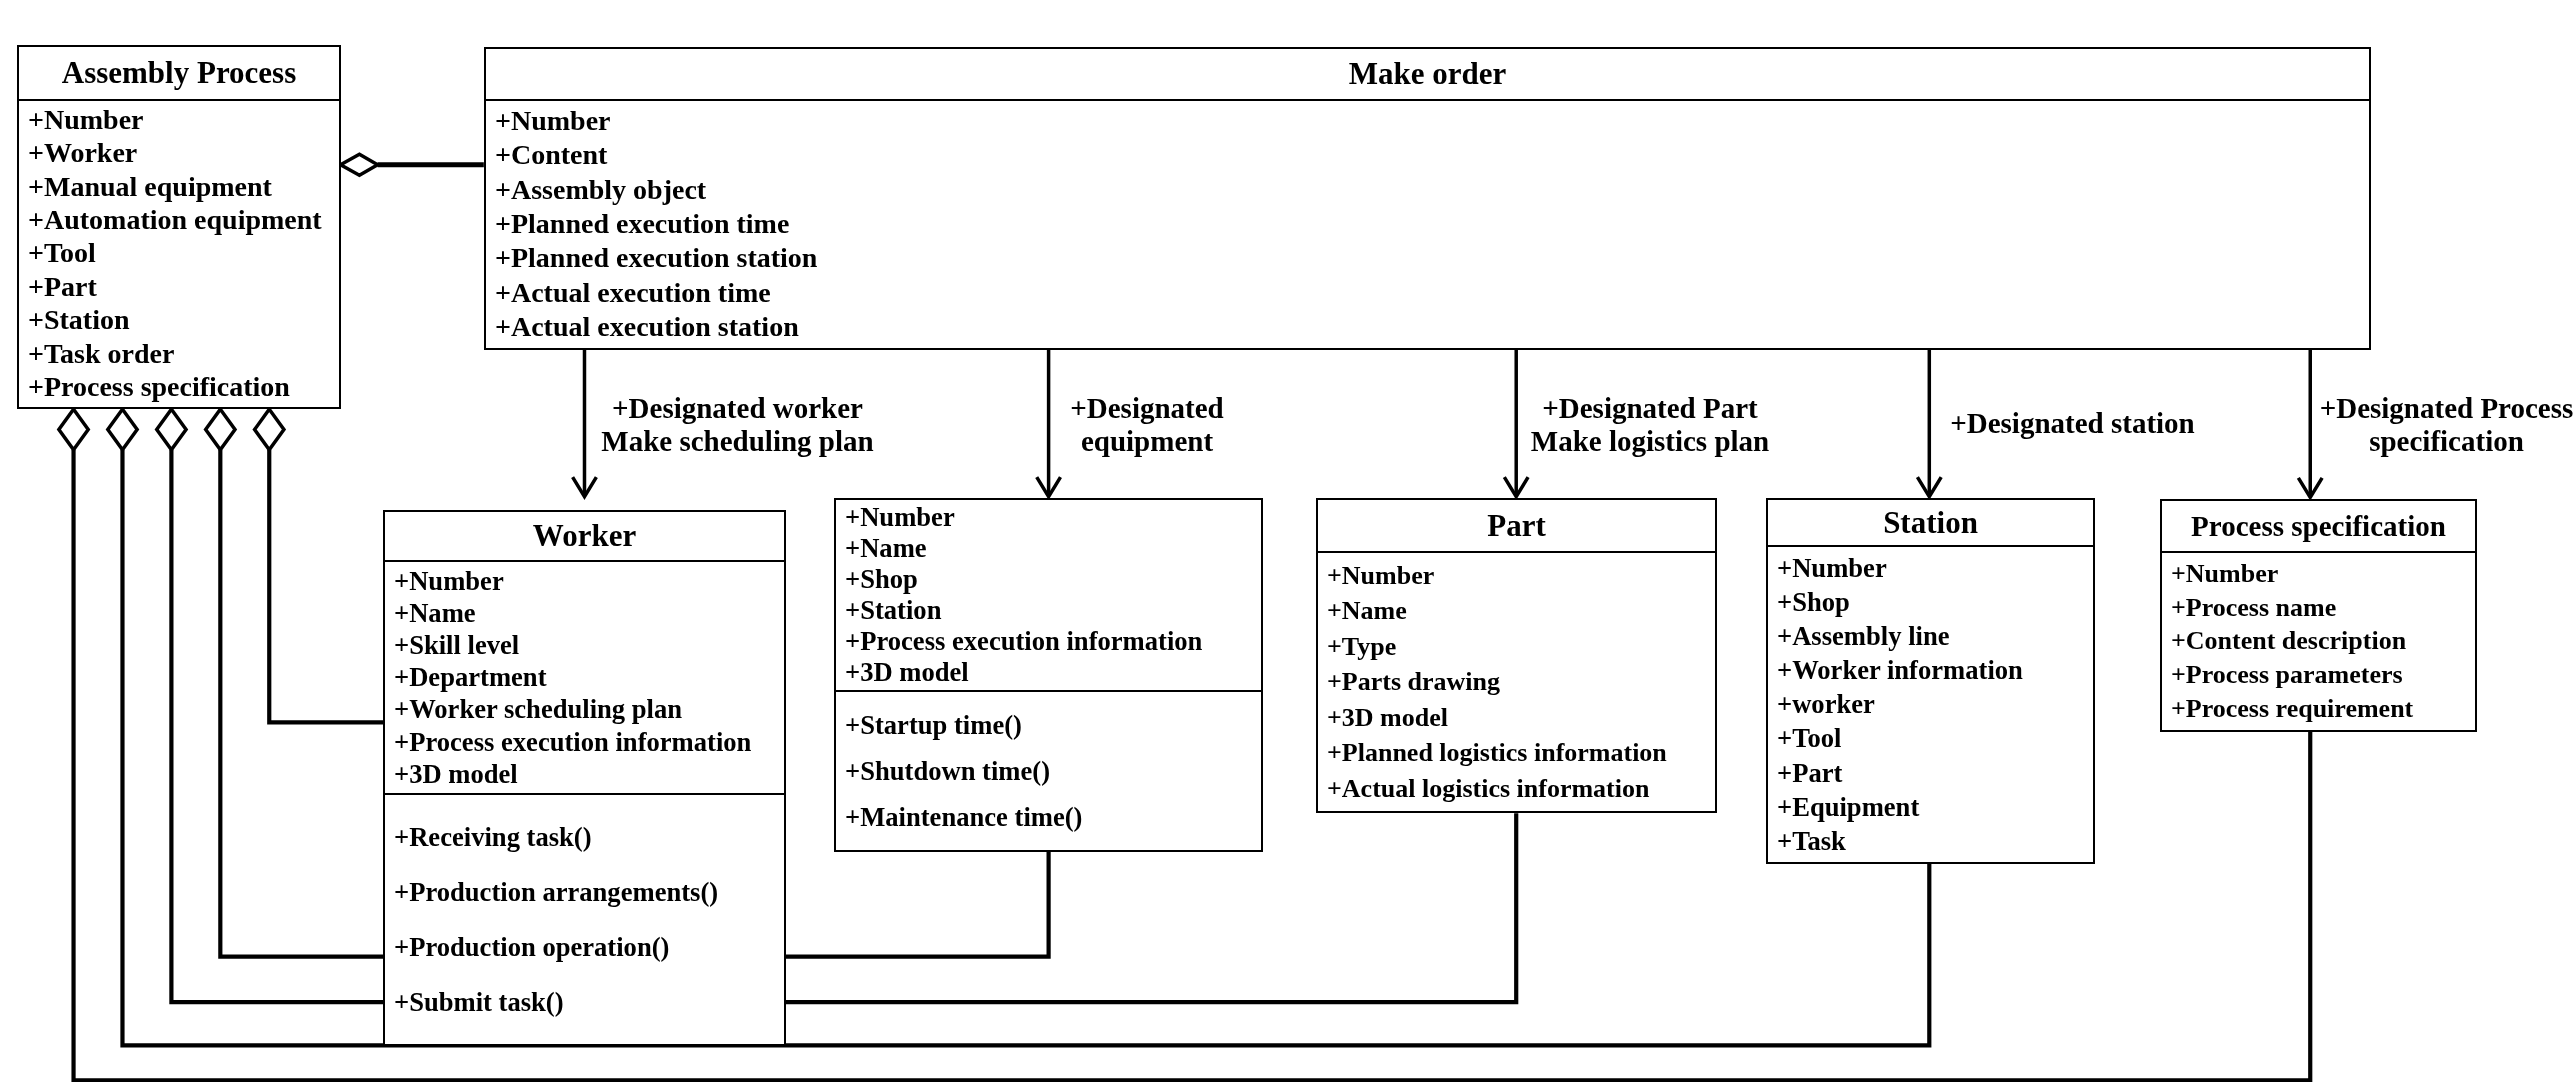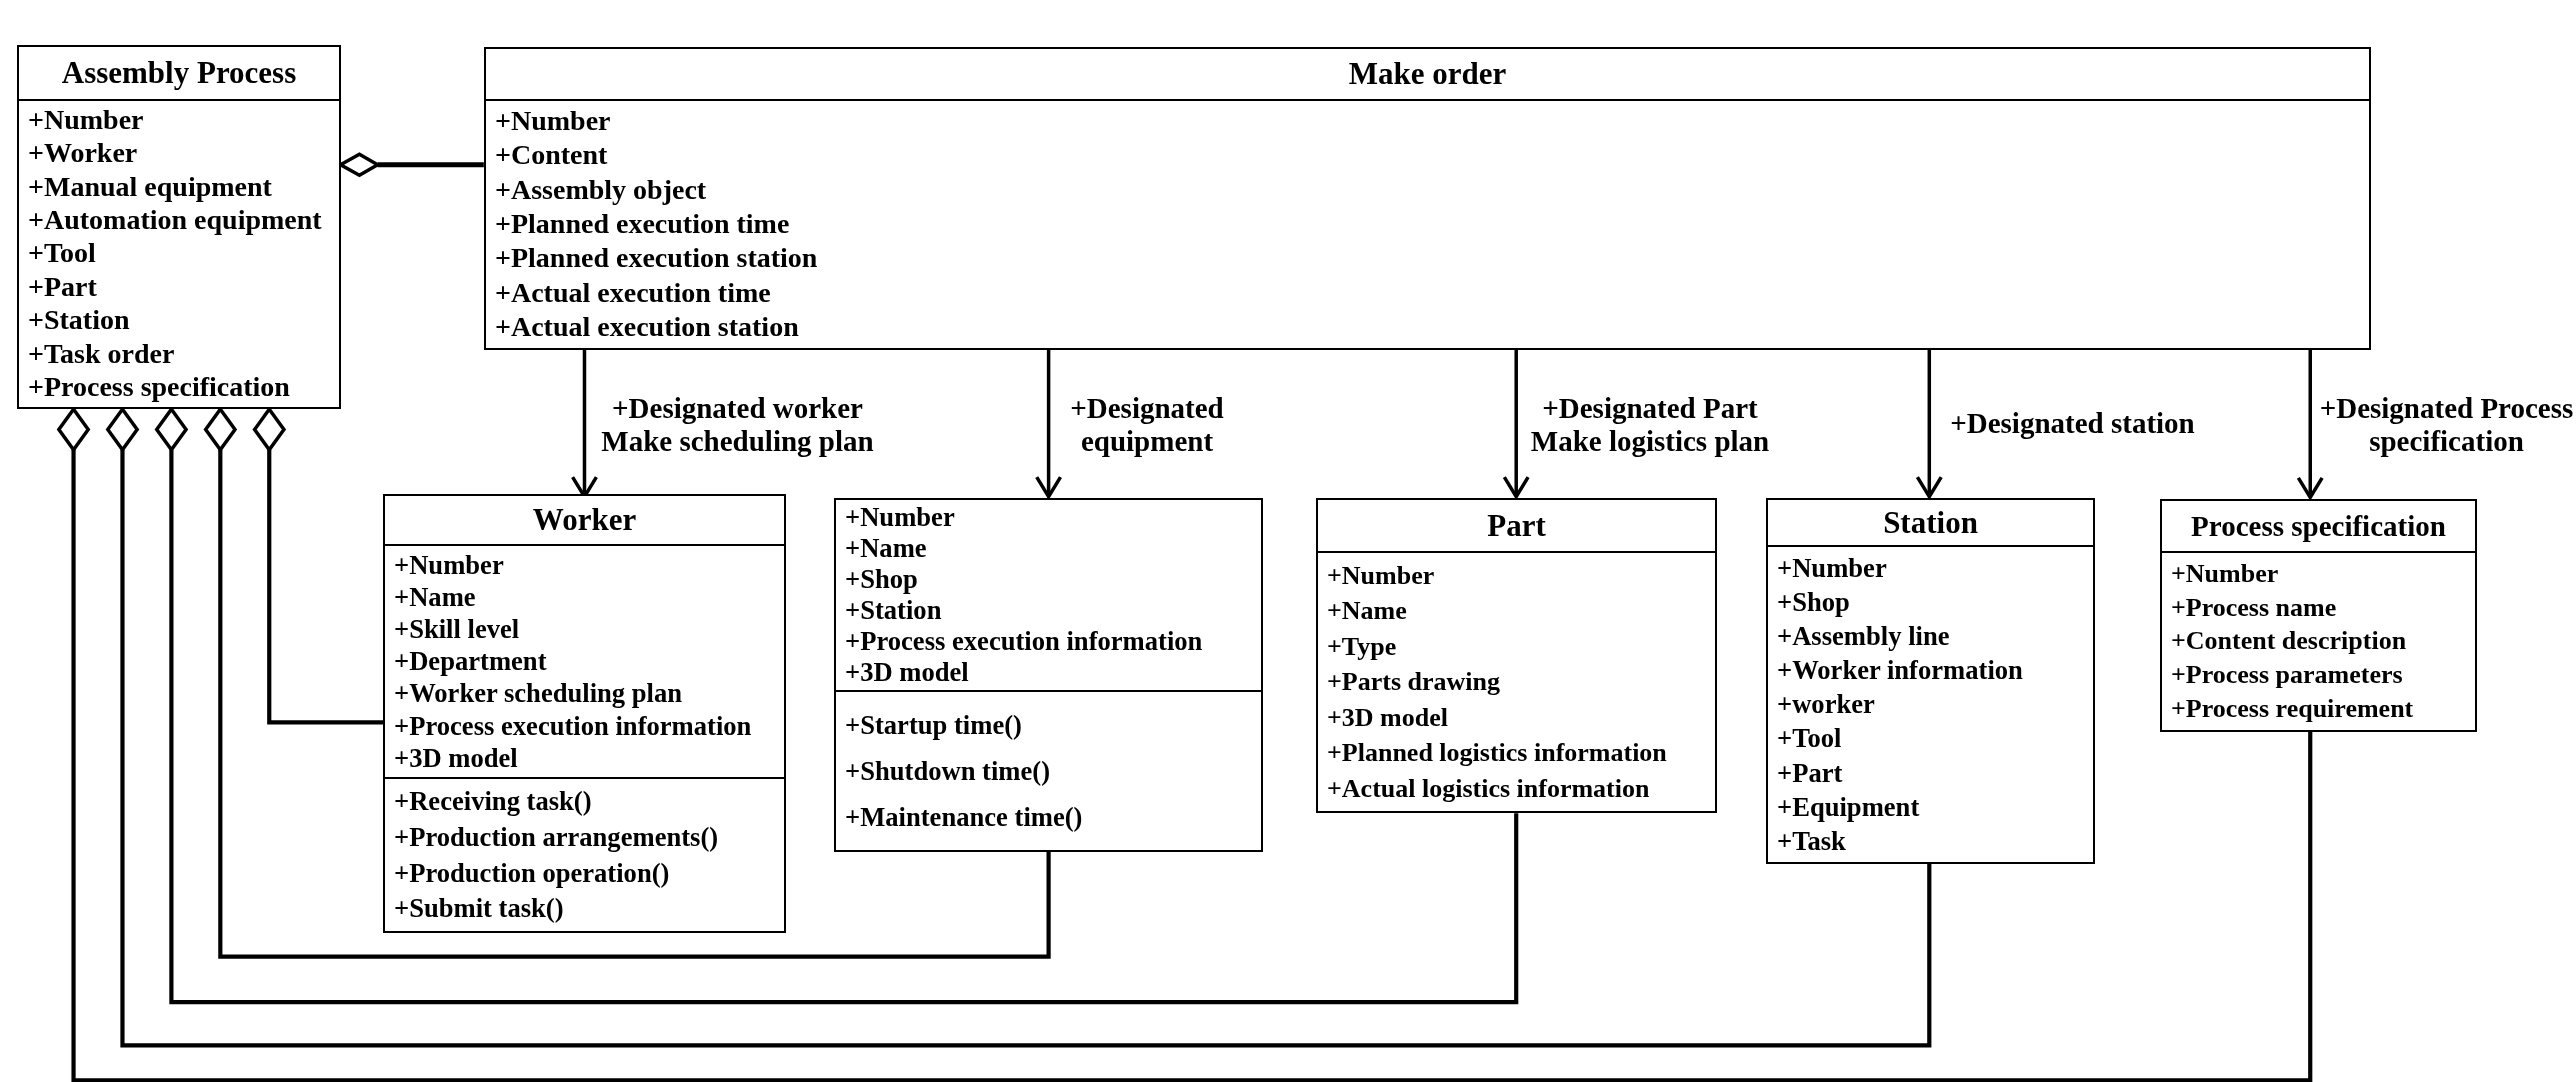--- a/index.html
+++ b/index.html
@@ -119,21 +119,21 @@
       <div class="row">+Number</div>
       <div class="row">+Content</div>
       <div class="row">+Assembly object</div>
       <div class="row">+Planned execution time</div>
       <div class="row">+Planned execution station</div>
       <div class="row">+Actual execution time</div>
       <div class="row">+Actual execution station</div>
     </div>
   </div>
 
-  <div class="cls" style="left:383px;top:474px;width:403px;height:439px">
+  <div class="cls" style="left:383px;top:490px;width:403px;height:536px">
     <div class="title" style="height:50px">Worker</div>
     <div class="attrs" style="height:231px;font-size:26.6px">
       <div class="row">+Number</div>
       <div class="row">+Name</div>
       <div class="row">+Skill level</div>
       <div class="row">+Department</div>
       <div class="row">+Worker scheduling plan</div>
       <div class="row">+Process execution information</div>
       <div class="row">+3D model</div>
     </div>

